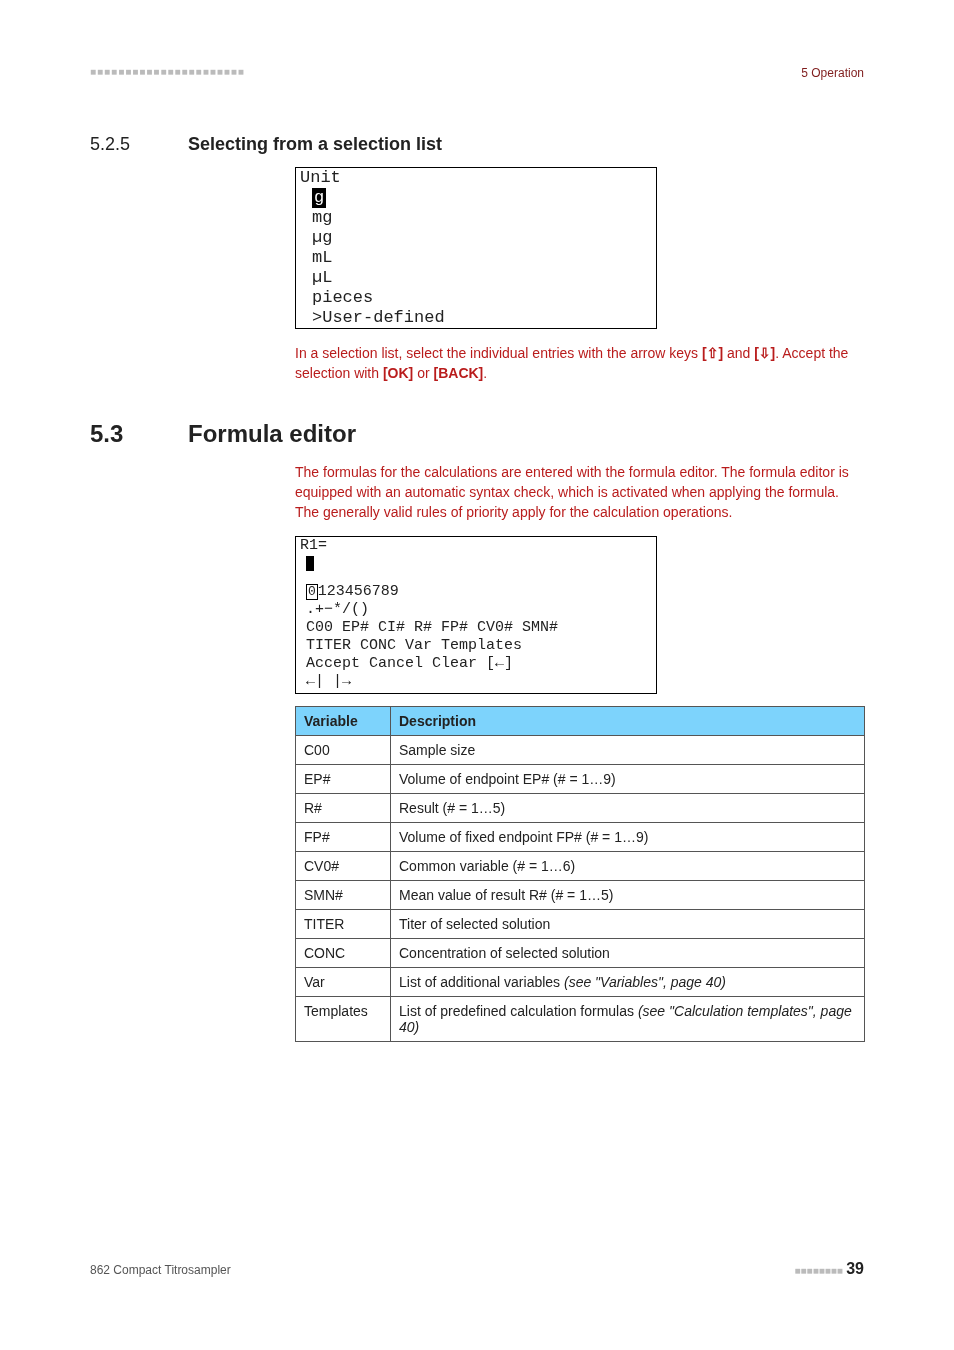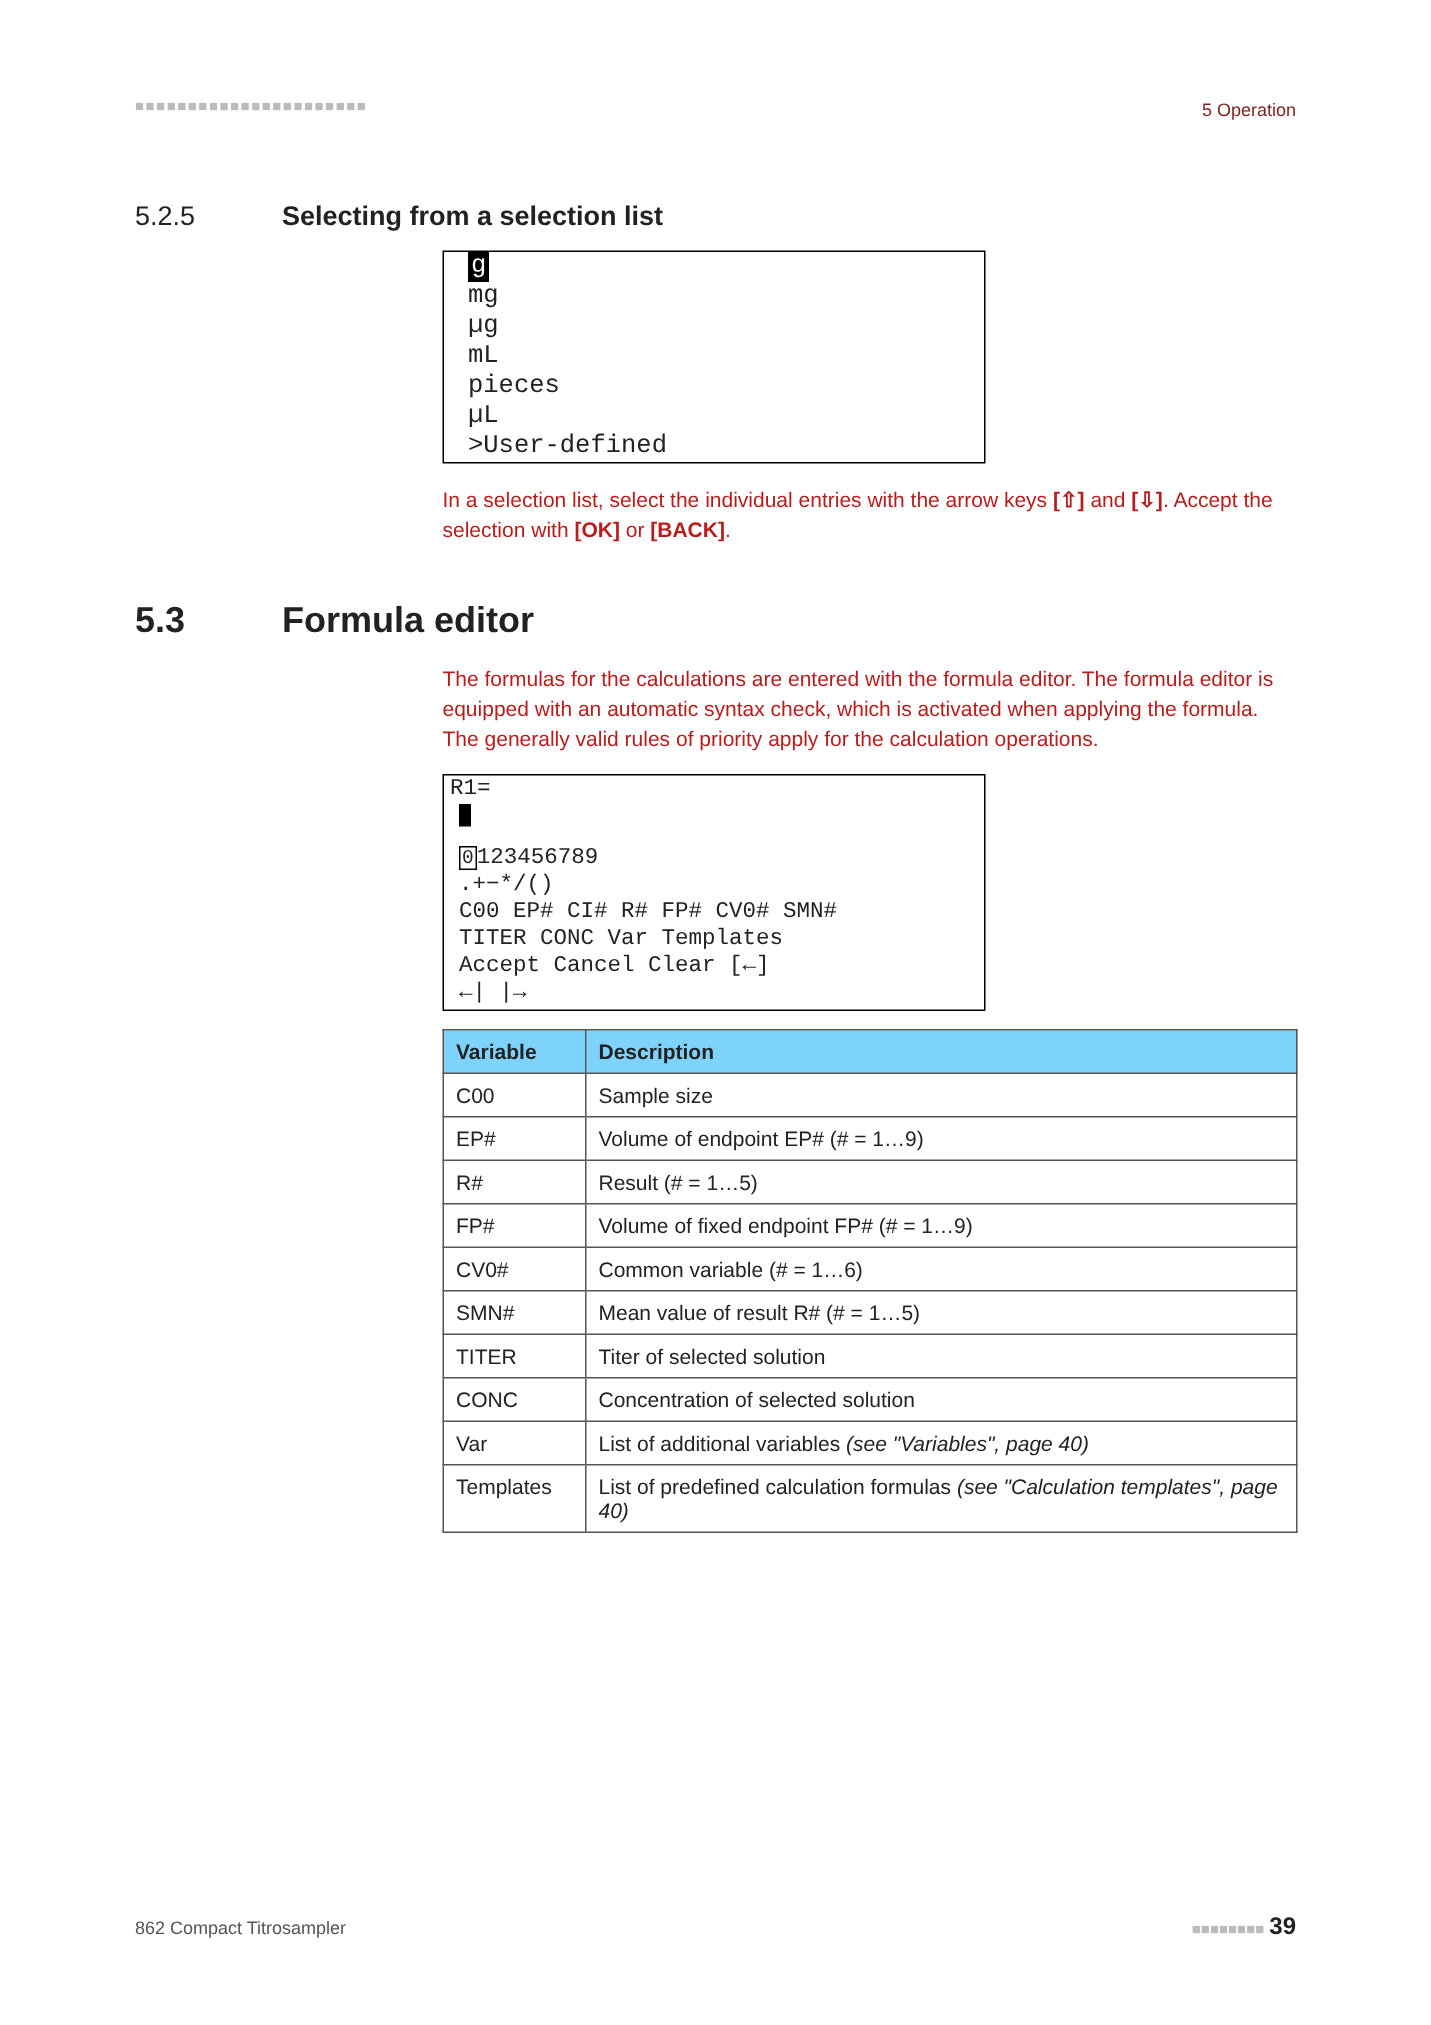--- a/index.html
+++ b/index.html
@@ -80,21 +80,21 @@
     padding: 6px 8px;
     text-align: left;
     vertical-align: top;
   }
   table.vars th { background:#7dd3fc; font-weight:700; }
   .th-var { width: 95px; }
   em.it { font-style: italic; }
 
   .footer {
     position:absolute;
-    bottom: 56px; left: 90px; right: 90px;
+    bottom: 72px; left: 90px; right: 90px;
     display:flex; justify-content:space-between; align-items:baseline;
     font-size:12px; color:#555;
   }
   .footer .pg { font-size:16px; font-weight:700; color:#222; }
 </style>
 </head>
 <body>
 
 <div class="topbar">
   <span class="squares">■■■■■■■■■■■■■■■■■■■■■■</span>
@@ -102,26 +102,27 @@
 </div>
 
 <div class="content">
 
   <div class="h525">
     <span class="num">5.2.5</span>
     <span class="title">Selecting from a selection list</span>
   </div>
 
   <div class="selbox">
+    <div class="hdr">Unit</div>
     <div class="row"><span class="sel">g</span></div>
     <div class="row">mg</div>
     <div class="row">µg</div>
     <div class="row">mL</div>
+    <div class="row">µL</div>
     <div class="row">pieces</div>
-    <div class="row">µL</div>
     <div class="row">&gt;User-defined</div>
   </div>
 
   <p class="para">
     <span>In a selection list, select the individual entries with the arrow keys </span><b>[⇧]</b><span> and </span><b>[⇩]</b><span>. Accept the selection with </span><b>[OK]</b><span> or </span><b>[BACK]</b><span>.</span>
   </p>
 
   <div class="h53">
     <span class="num">5.3</span>
     <span class="title">Formula editor</span>

